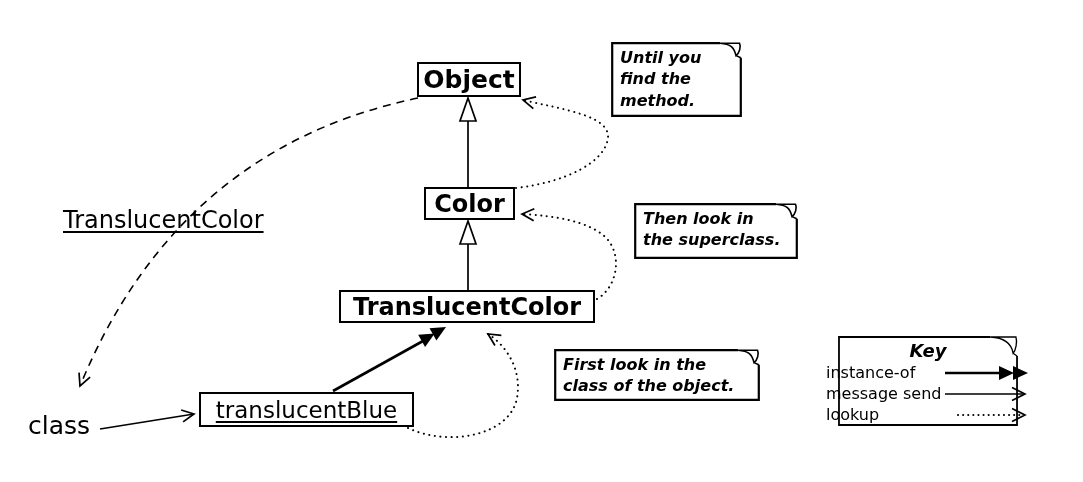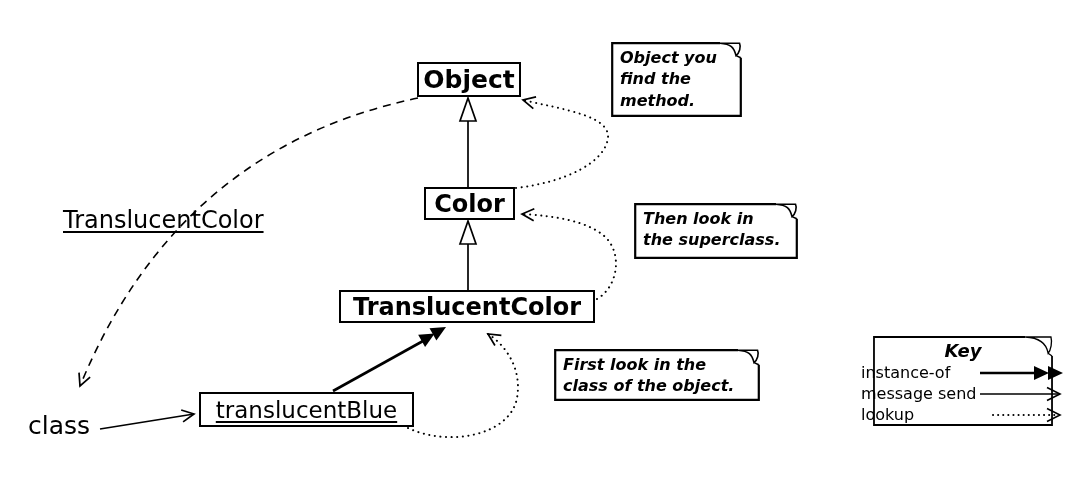--- a/index.html
+++ b/index.html
@@ -26,21 +26,21 @@
   .note{position:absolute;box-sizing:border-box;z-index:2;background:transparent;}
   .note-bg{position:absolute;left:0;top:0;width:100%;height:100%;overflow:visible;z-index:0;}
   .note-text{
     position:relative;z-index:1;padding:5px 9px;
     font-style:italic;font-weight:700;font-size:16px;line-height:1.33;
     white-space:pre-line;
   }
   #note-until{left:611px;top:42px;width:131px;height:75px;}
   #note-then{left:634px;top:203px;width:164px;height:56px;}
   #note-first{left:554px;top:349px;width:206px;height:52px;}
-  #key-box{left:853px;top:336px;width:220px;height:90px;}
+  #key-box{left:818px;top:336px;width:220px;height:90px;}
   .key-title{
     position:relative;z-index:1;text-align:center;
     font-weight:700;font-style:italic;font-size:18px;margin-top:4px;
   }
   .key-rows{position:relative;z-index:1;margin:1px 8px 12px 8px;}
   .key-row{display:flex;align-items:center;justify-content:space-between;height:21px;}
   .key-label{font-size:16px;line-height:1;}
   .key-arrow{flex:0 0 auto;}
 </style>
 </head>
@@ -106,21 +106,21 @@
   </div>
 
   <div class="floatlabel u" id="label-reply">TranslucentColor</div>
   <div class="floatlabel" id="label-class">class</div>
 
   <div class="note" id="note-until">
       <svg class="note-bg" viewBox="0 0 131 75">
         <path d="M109 1.2 L1.2 1.2 L1.2 73.8 L129.8 73.8 L129.8 15.84" fill="#fff" stroke="#000" stroke-width="2.2"></path>
         <path d="M109 1.2 C 120 2 123 5.5 125 13.64 C 128.5 11 130.2 4.84 128.5 1.2 Z M125 13.64 L129.8 15.84" fill="#fff" stroke="#000" stroke-width="1.6"></path>
       </svg>
-    <div class="note-text">Object you
+    <div class="note-text">Until you
 find the
 method.</div>
   </div>
   <div class="note" id="note-then">
       <svg class="note-bg" viewBox="0 0 164 56">
         <path d="M142 1.2 L1.2 1.2 L1.2 54.8 L162.8 54.8 L162.8 15.84" fill="#fff" stroke="#000" stroke-width="2.2"></path>
         <path d="M142 1.2 C 153 2 156 5.5 158 13.64 C 161.5 11 163.2 4.84 161.5 1.2 Z M158 13.64 L162.8 15.84" fill="#fff" stroke="#000" stroke-width="1.6"></path>
       </svg>
     <div class="note-text">Then look in
 the superclass.</div>

